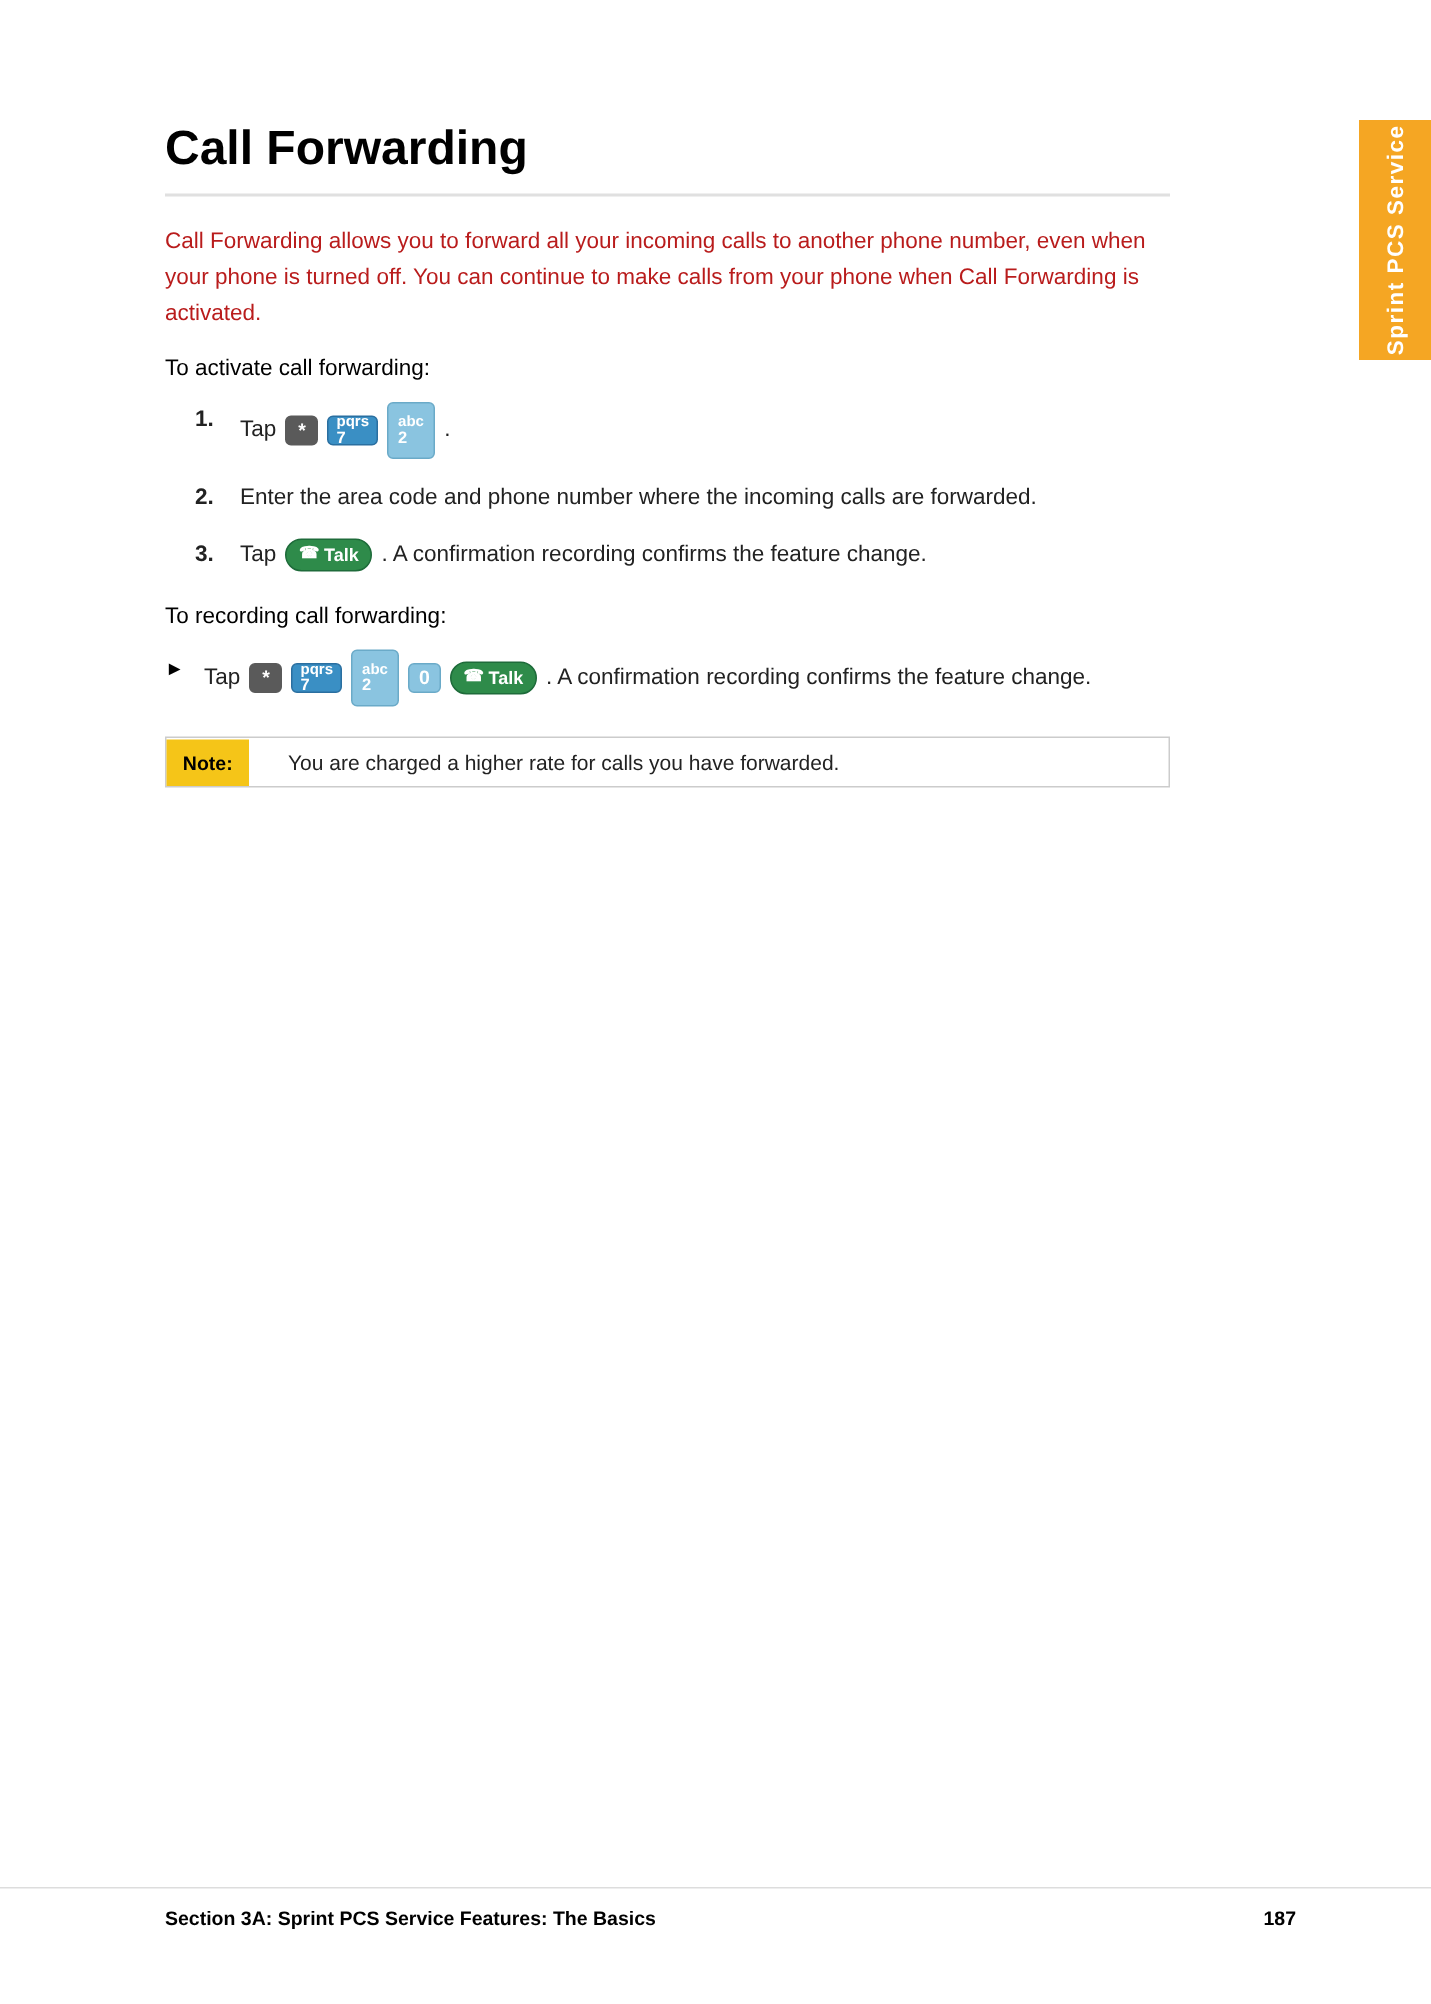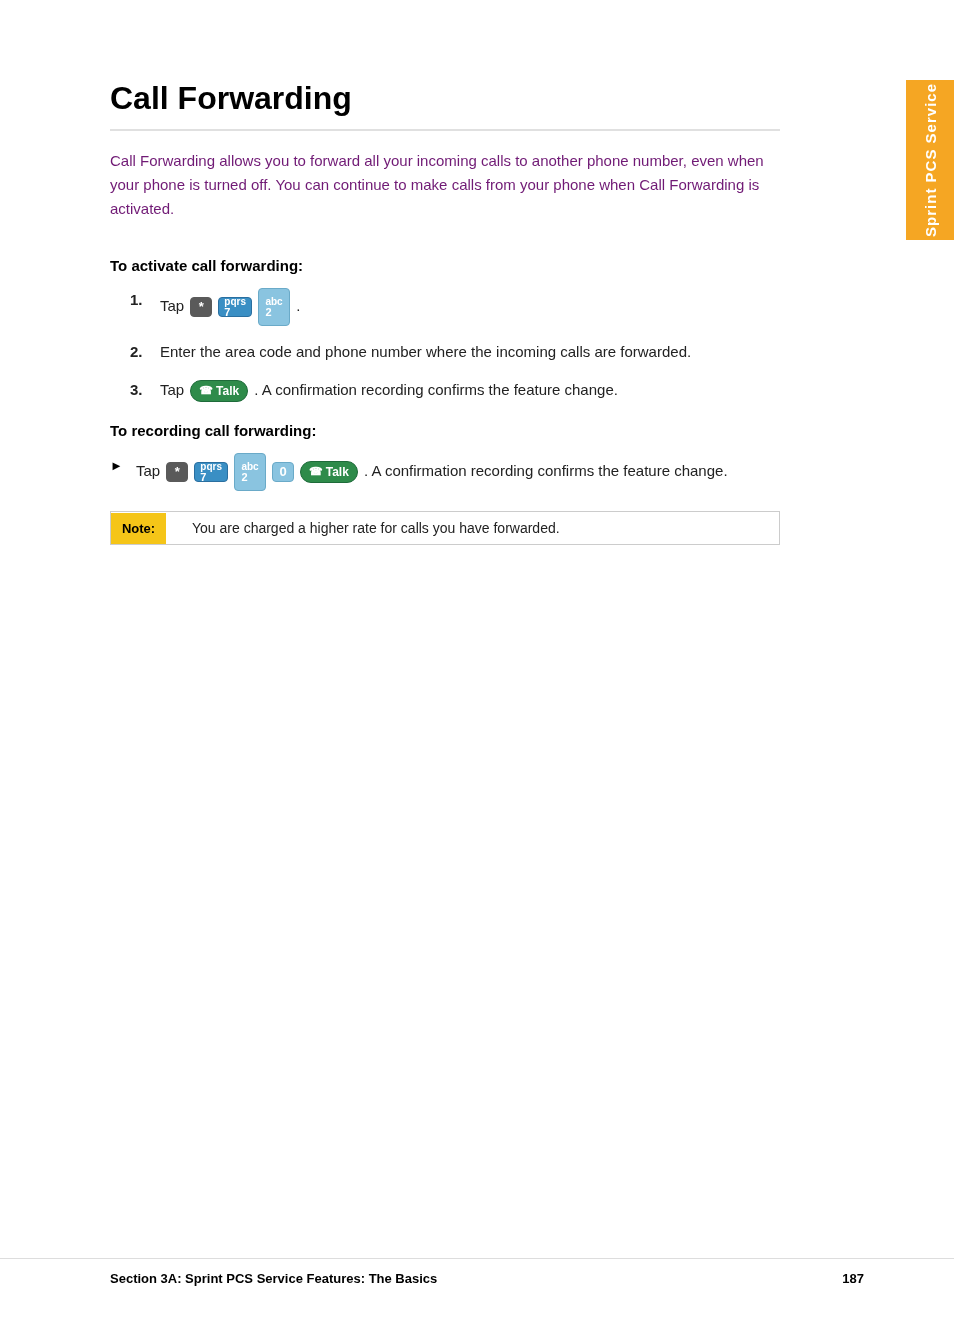--- a/index.html
+++ b/index.html
@@ -60,30 +60,30 @@
       font-weight: bold;
       color: #000000;
       margin-bottom: 10px;
       border-bottom: 2px solid #e0e0e0;
       padding-bottom: 12px;
     }
 
     
     .intro-text {
       font-size: 15px;
-      color: #701a75;
+      color: #b91c1c;
       line-height: 1.6;
       margin-top: 18px;
-      margin-bottom: 36px;
+      margin-bottom: 16px;
     }
 
     
     .section-header {
       font-size: 15px;
-      font-weight: bold;
+      font-weight: normal;
       color: #000000;
       margin-bottom: 14px;
     }
 
     
     .numbered-list {
       list-style: none;
       margin-left: 20px;
       margin-bottom: 20px;
     }

